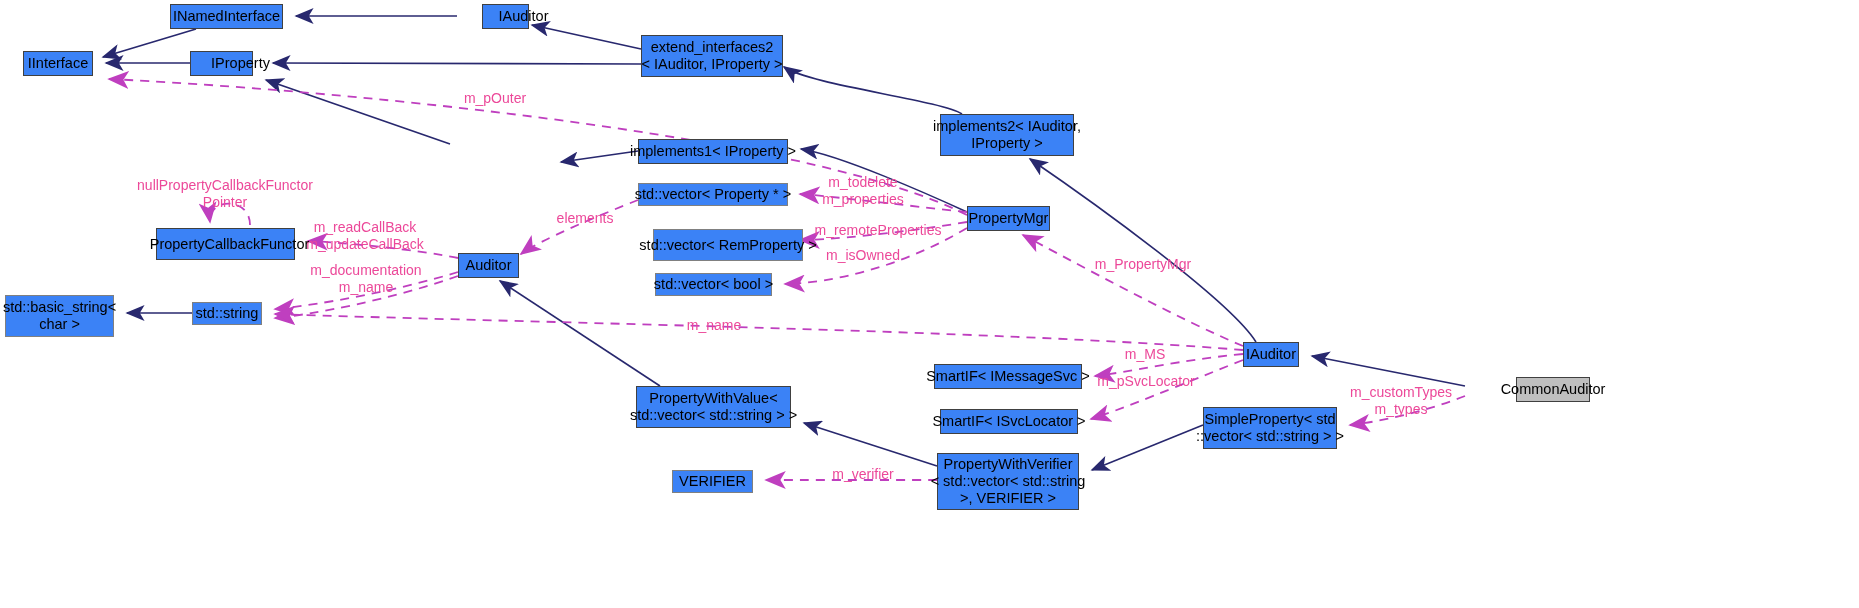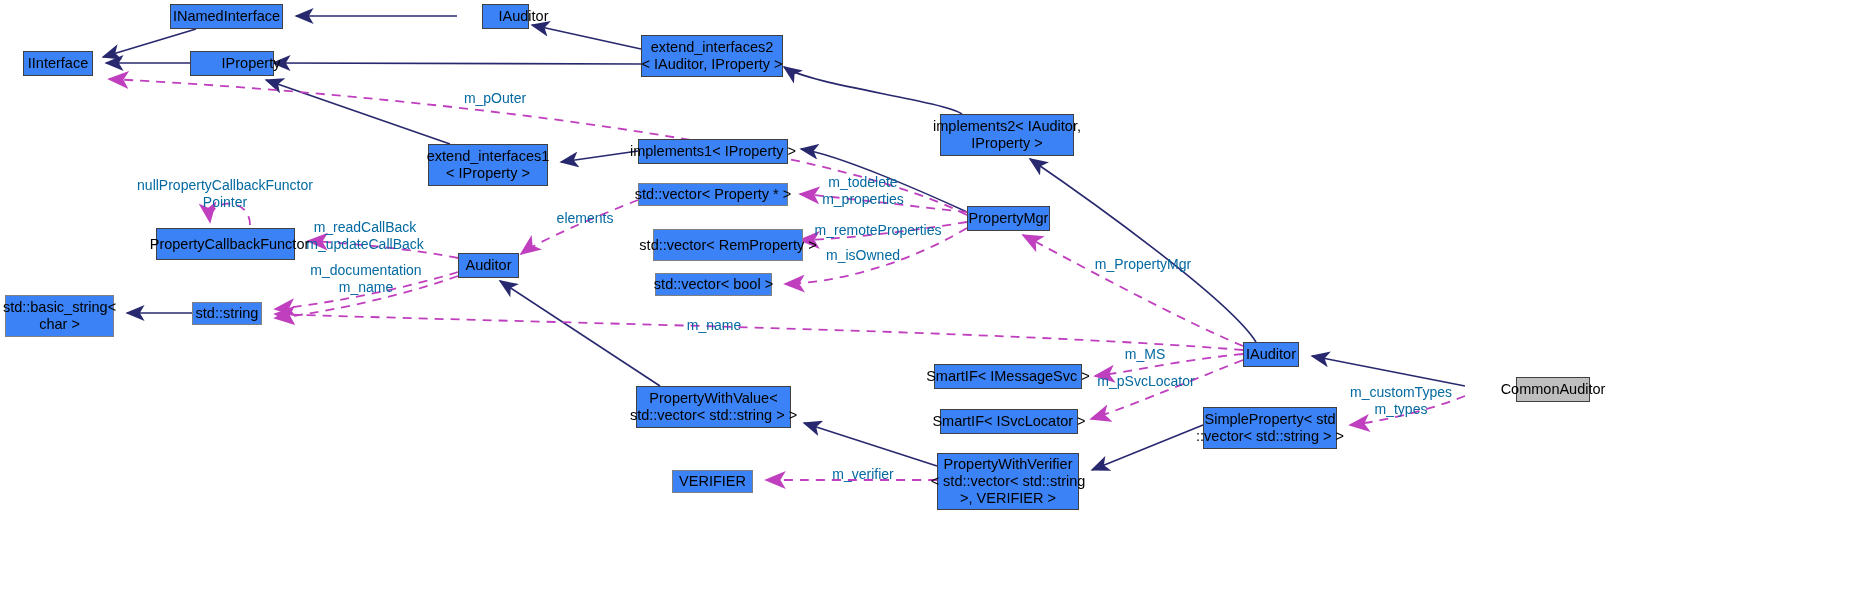--- a/index.html
+++ b/index.html
@@ -42,21 +42,21 @@
     border: 1.6px solid #404040;
   }
   .node.filled {
     background: #bfbfbf;
     border: 1.6px solid #404040;
   }
   .edge-label {
     position: absolute;
     font-size: 14px;
     line-height: 17px;
-    color: #0369a1;
+    color: #ec4899;
     text-align: center;
     white-space: pre;
     background: transparent;
     z-index: 2;
     transform: translateX(-50%);
   }
 </style>
 </head>
 <body>
 
@@ -137,30 +137,28 @@
       <path d="M 937 480 C 880 480 800 480 766 480" marker-end="url(#arrUse)"></path>
     </g>
   </svg>
 
   <div class="node solid" style="left:170px; top:4px; width:113px; height:25px;">INamedInterface</div>
 
   <div class="node solid" style="left:482px; top:4px; width:47px; height:25px;padding-left:36px;">IAuditor</div>
 
   <div class="node solid" style="left:23px; top:51px; width:70px; height:25px;">IInterface</div>
 
-  <div class="node solid" style="left:190px; top:51px; width:84px; height:25px;padding-left:38px;">IProperty</div>
+  <div class="node solid" style="left:190px; top:51px; width:63px; height:25px;padding-left:38px;">IProperty</div>
 
   <div class="node solid" style="left:641px; top:35px; width:142px; height:42px;">extend_interfaces2
 &lt; IAuditor, IProperty &gt;</div>
 
   <div class="node solid" style="left:940px; top:114px; width:134px; height:42px;">implements2&lt; IAuditor,
 IProperty &gt;</div>
 
-  <div class="node solid" style="left:428px; top:144px; width:120px; height:42px;">extend_interfaces1
-&lt; IProperty &gt;</div>
 
   <div class="node solid" style="left:638px; top:139px; width:150px; height:25px;">implements1&lt; IProperty &gt;</div>
 
   <div class="node" style="left:638px; top:183px; width:150px; height:23px;">std::vector&lt; Property * &gt;</div>
 
   <div class="node solid" style="left:156px; top:228px; width:139px; height:32px;padding-left:8px;">PropertyCallbackFunctor</div>
 
   <div class="node solid" style="left:967px; top:206px; width:83px; height:25px;">PropertyMgr</div>
 
   <div class="node" style="left:653px; top:229px; width:150px; height:32px;">std::vector&lt; RemProperty &gt;</div>

